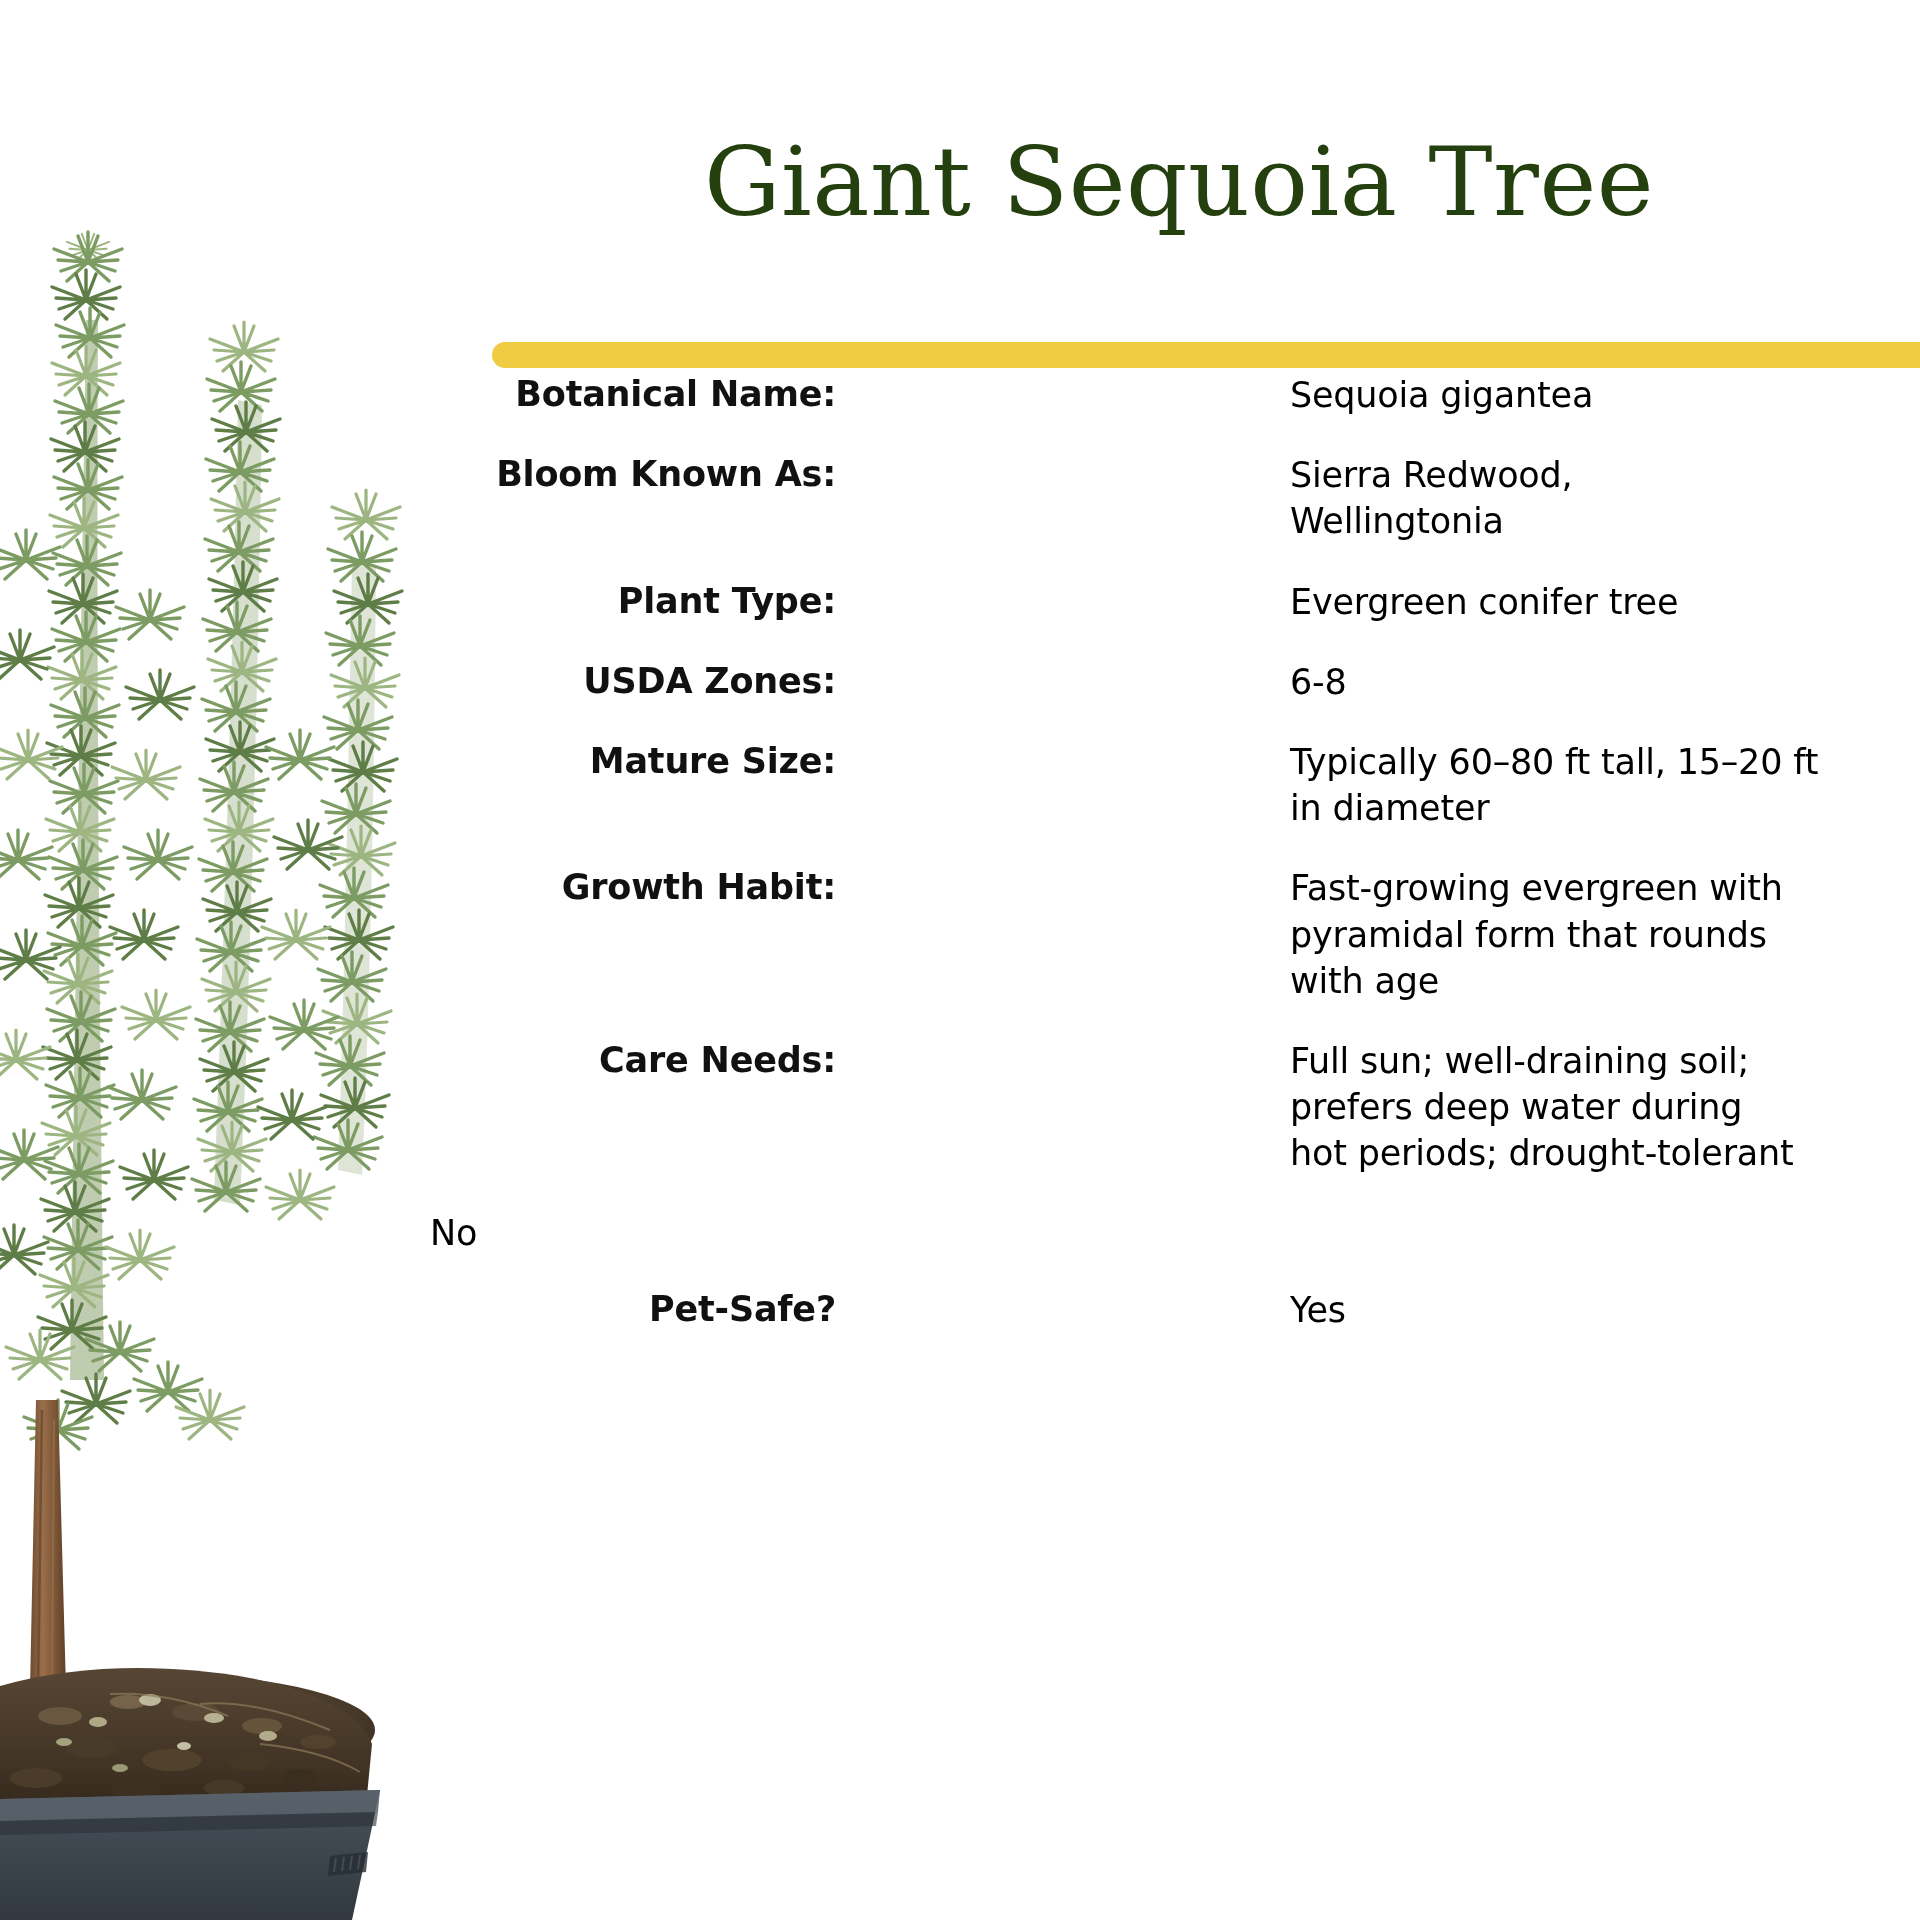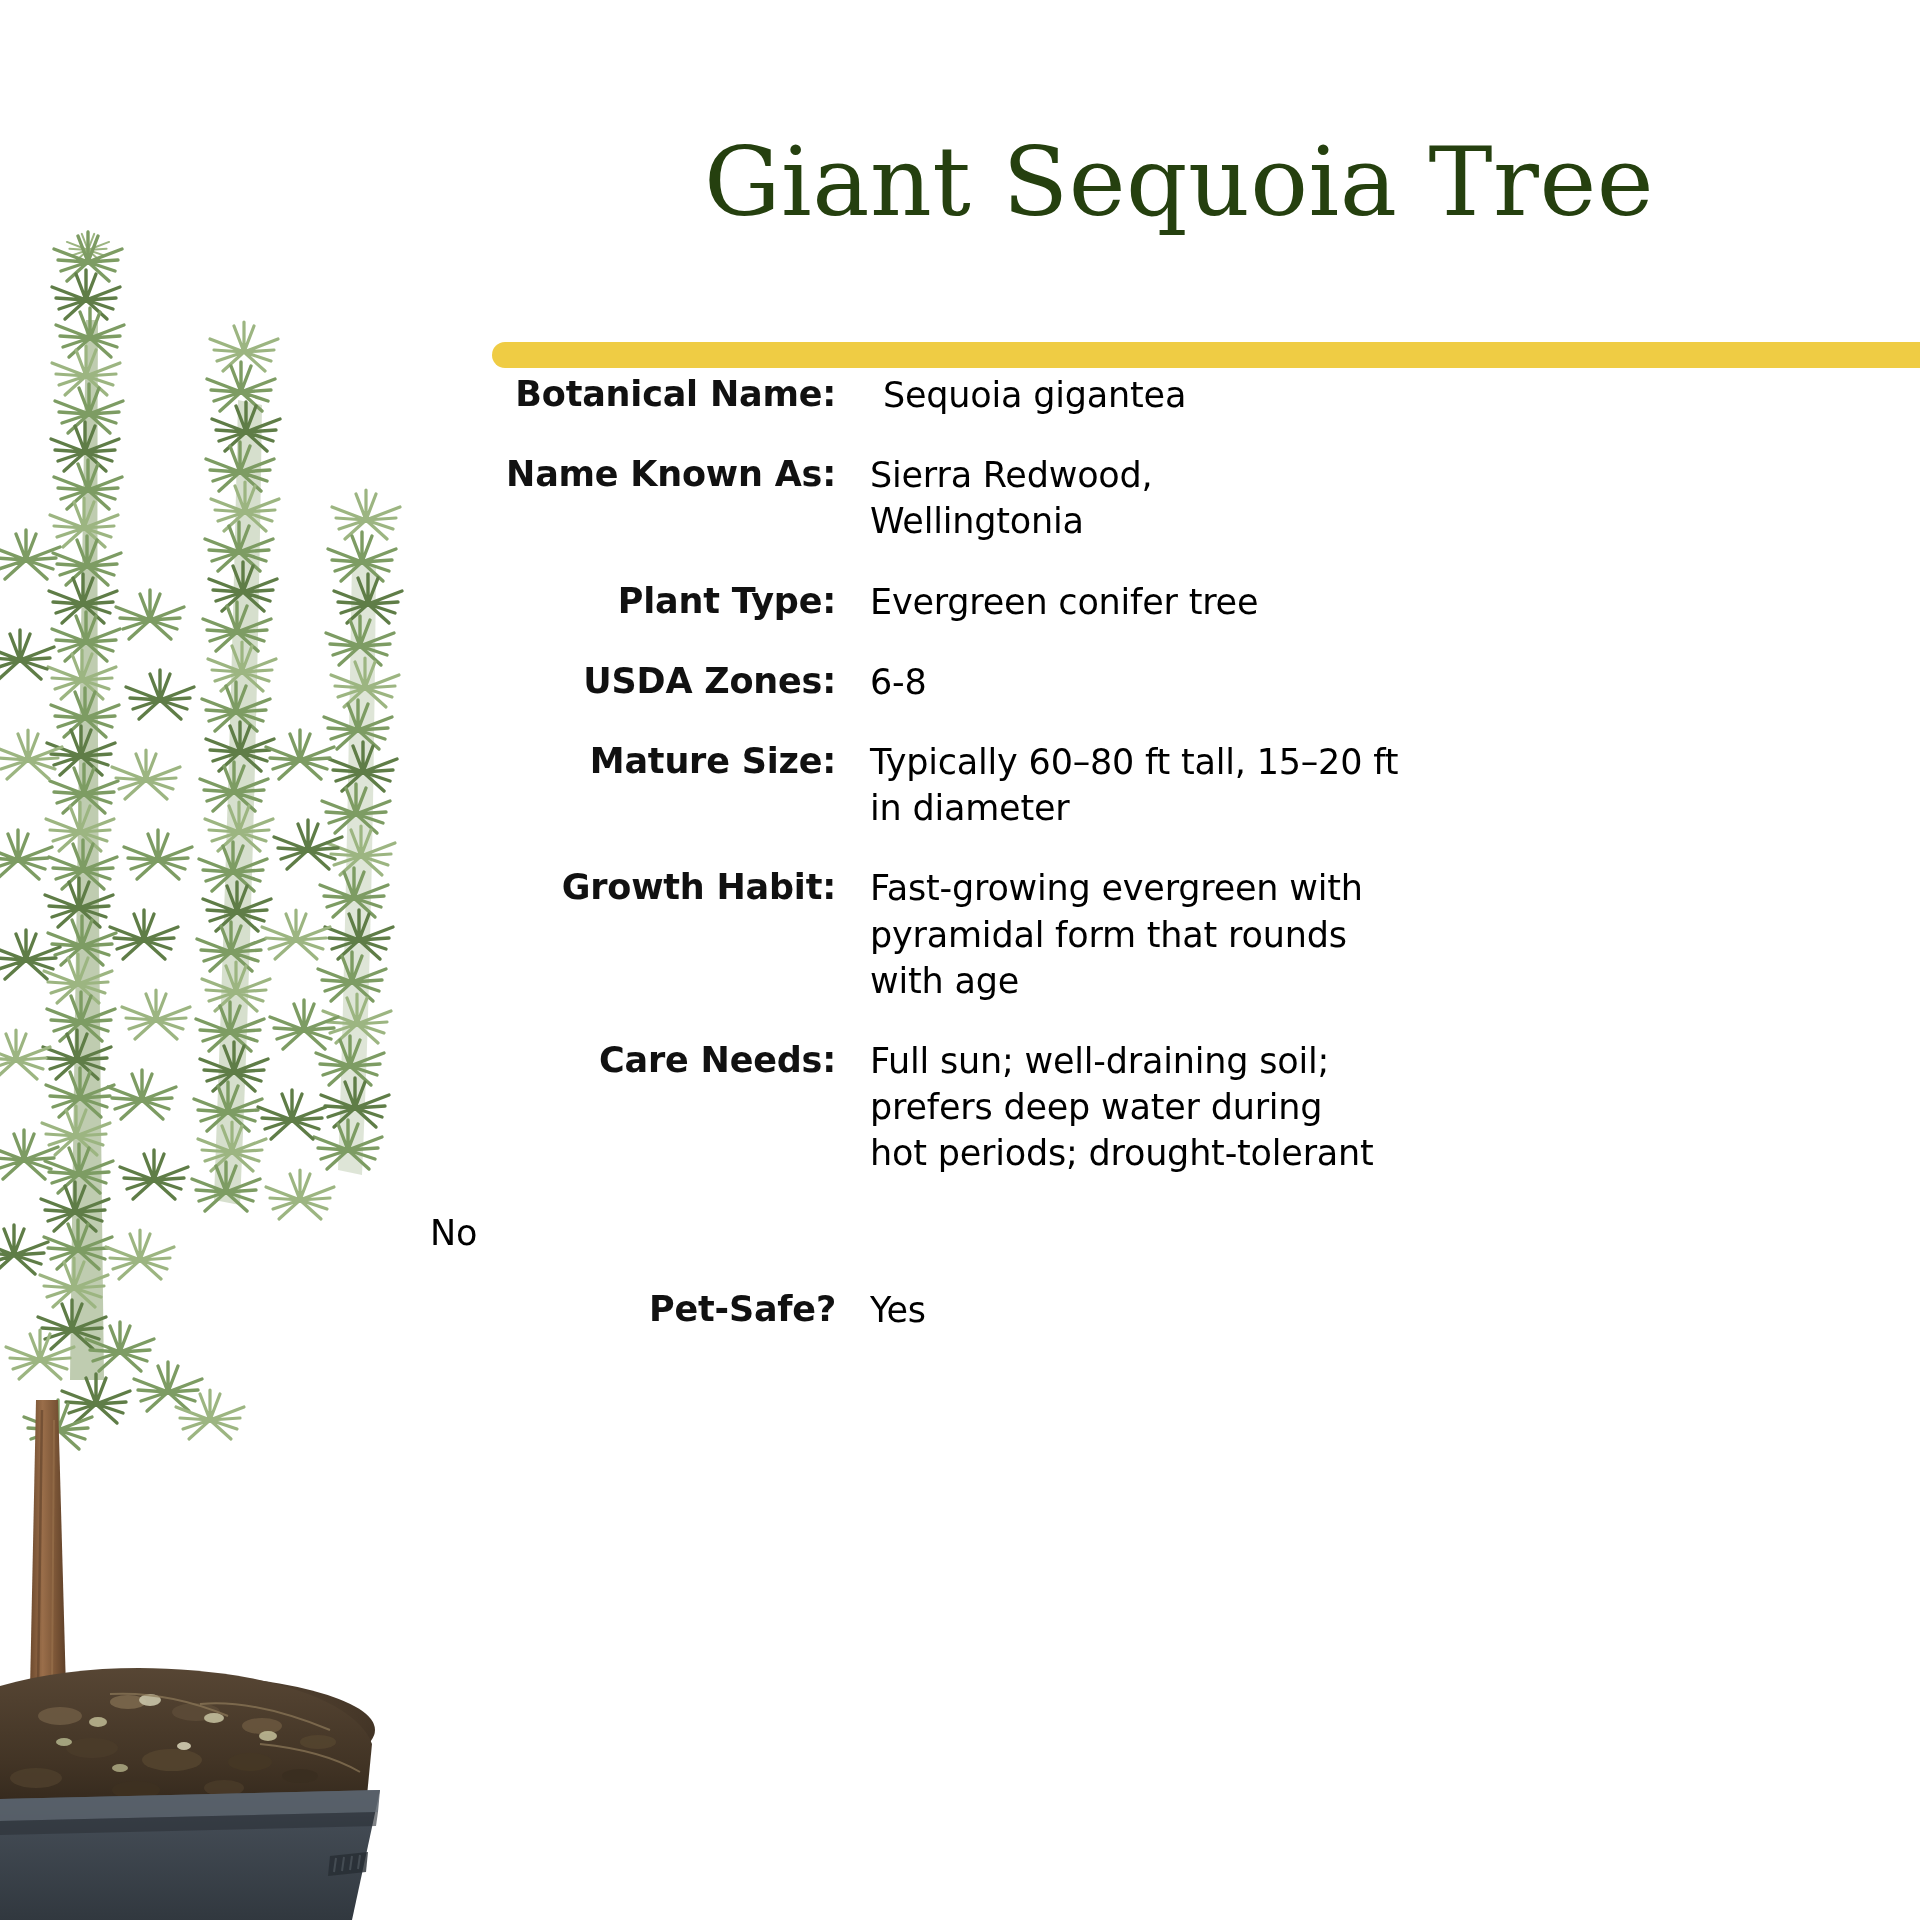--- a/index.html
+++ b/index.html
@@ -77,20 +77,21 @@
   .spec-table {
     position: absolute;
     left: 0px;
     top: 372px;
     width: 1490px;
   }
   .spec-row {
     display: flex;
     align-items: flex-start;
     margin-bottom: 34px;
+    justify-content: space-between;
   }
   .spec-label {
     width: 440px;
     flex: 0 0 440px;
     text-align: right;
     padding-right: 34px;
     box-sizing: border-box;
     font-family: "DejaVu Sans", sans-serif;
     font-weight: bold;
     font-size: 35px;
@@ -345,21 +346,21 @@
     <div class="divider"></div>
 
     <div class="spec-table">
 
       <div class="spec-row first">
         <div class="spec-label">Botanical Name:</div>
         <div class="spec-value">Sequoia gigantea</div>
       </div>
 
       <div class="spec-row">
-        <div class="spec-label">Name Known As:</div>
+        <div class="spec-label">Bloom Known As:</div>
         <div class="spec-value">Sierra Redwood,
 Wellingtonia</div>
       </div>
 
       <div class="spec-row">
         <div class="spec-label">Plant Type:</div>
         <div class="spec-value">Evergreen conifer tree</div>
       </div>
 
       <div class="spec-row">

